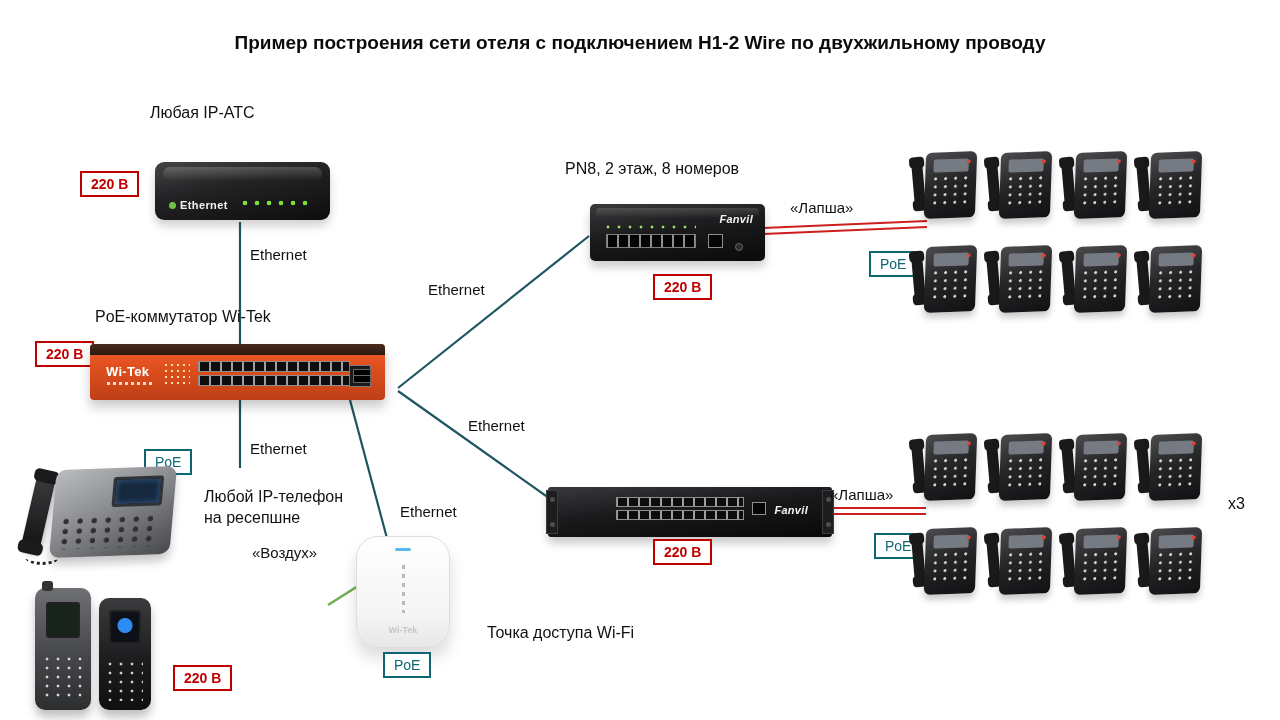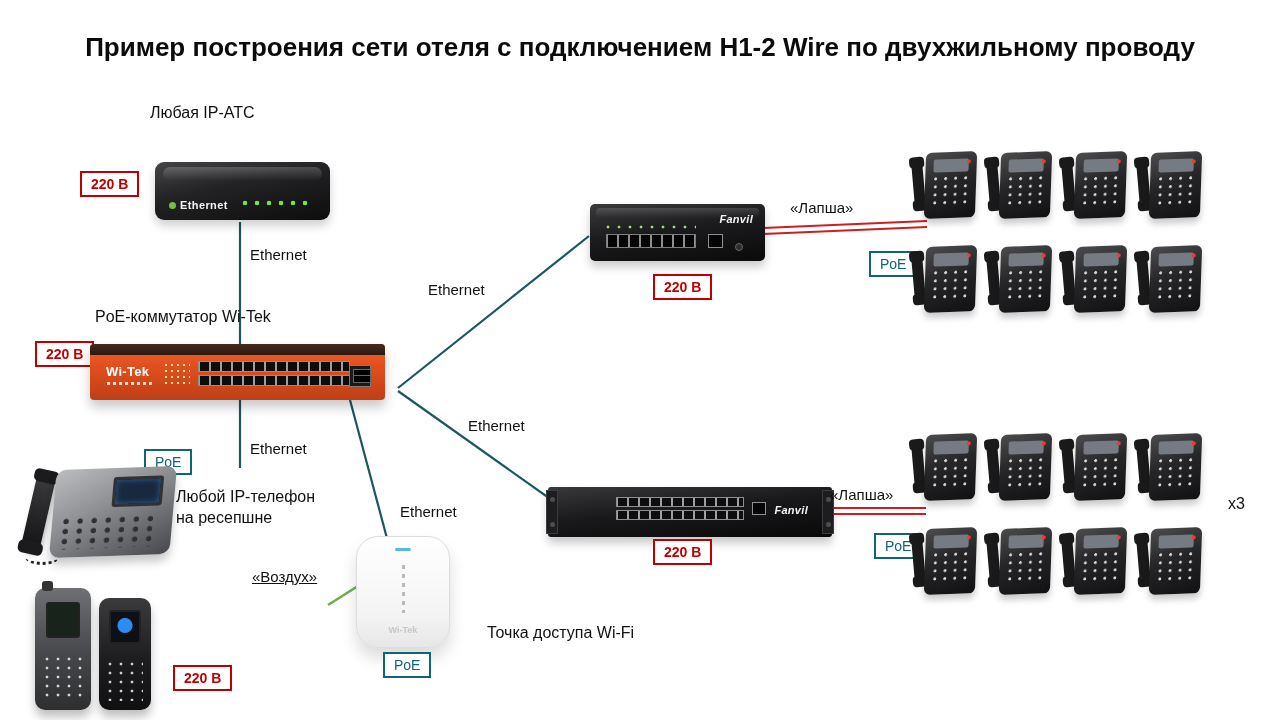--- a/index.html
+++ b/index.html
@@ -12,22 +12,22 @@
           font-family:"Liberation Sans","DejaVu Sans",sans-serif;color:#111;}
   svg.wires{position:absolute;left:0;top:0;width:1280px;height:720px;pointer-events:none;}
   .net-line{stroke:var(--c-line);stroke-width:2.2px;}
   .lapsha-line{stroke:var(--c-lapsha);stroke-width:2px;}
   .air-line{stroke:var(--c-air);stroke-width:2.6px;}
 
   .abs{position:absolute;}
   .lbl{font-size:16px;color:#111;}
   .lbl-small{font-size:15px;color:#111;}
   .center{text-align:left;}
-  .two-line{white-space:pre-line;line-height:21px;}
-  .title{left:0;right:0;top:32px;text-align:center;font-size:26px;font-weight:700;color:#0b0b0b;}
+  .two-line{white-space:pre-line;line-height:21px;margin-left:28px;}
+  .title{left:0;right:0;top:32px;text-align:center;font-size:19px;font-weight:700;color:#0b0b0b;}
 
   .badge{display:inline-block;background:#fff;border:2px solid;padding:2px 9px;font-size:14px;line-height:18px;}
   .badge-power{color:var(--c-power);border-color:var(--c-power);font-weight:700;}
   .badge-poe{color:var(--c-poe);border-color:var(--c-poe);font-weight:500;}
 
   
   .dev{position:absolute;}
 
   
   .dev-pbx{left:155px;top:162px;width:175px;height:58px;background:linear-gradient(168deg,#454547 0%,#232325 40%,#0d0d0e 100%);
@@ -182,20 +182,21 @@
   <div class="dev dev-yealink">
     <div class="yl-cord"></div>
     <div class="yl-handset"></div>
     <div class="yl-body">
       <div class="yl-screen"></div>
       <div class="yl-keys"></div>
     </div>
   </div>
 
   <div class="abs lbl-small" style="left:428px;top:281px;">Ethernet</div>
+  <div class="abs lbl center" style="left:565px;top:160px;width:215px;">PN8, 2 этаж, 8 номеров</div>
   <div class="dev dev-pn8">
     <div class="pn8-gloss"></div>
     <div class="fanvil-logo">Fanvil</div>
     <div class="pn8-leds"></div>
     <div class="pn8-ports"></div>
     <div class="pn8-uplink"></div>
     <div class="pn8-btn"></div>
   </div>
   <div class="abs badge badge-power" style="left:653px;top:274px;">220 В</div>
   <div class="abs lbl-small center" style="left:790px;top:199px;width:90px;">«Лапша»</div>
@@ -365,21 +366,21 @@
 
   <div class="abs lbl-small" style="left:400px;top:503px;">Ethernet</div>
   <div class="dev dev-ap">
     <div class="ap-led"></div>
     <div class="ap-slot"></div>
     <div class="ap-brand">Wi-Tek</div>
   </div>
   <div class="abs lbl" style="left:487px;top:624px;">Точка доступа Wi-Fi</div>
   <div class="abs badge badge-poe" style="left:383px;top:652px;">PoE</div>
 
-  <div class="abs lbl-small" style="left:252px;top:568px;text-decoration:underline;">«Воздух»</div>
+  <div class="abs lbl-small" style="left:252px;top:544px;">«Воздух»</div>
   <div class="dev dev-wifiphones">
     <div class="wp-a">
       <div class="wp-a-screen"></div>
       <div class="wp-a-keys"></div>
     </div>
     <div class="wp-b">
       <div class="wp-b-screen"></div>
       <div class="wp-b-keys"></div>
     </div>
   </div>

